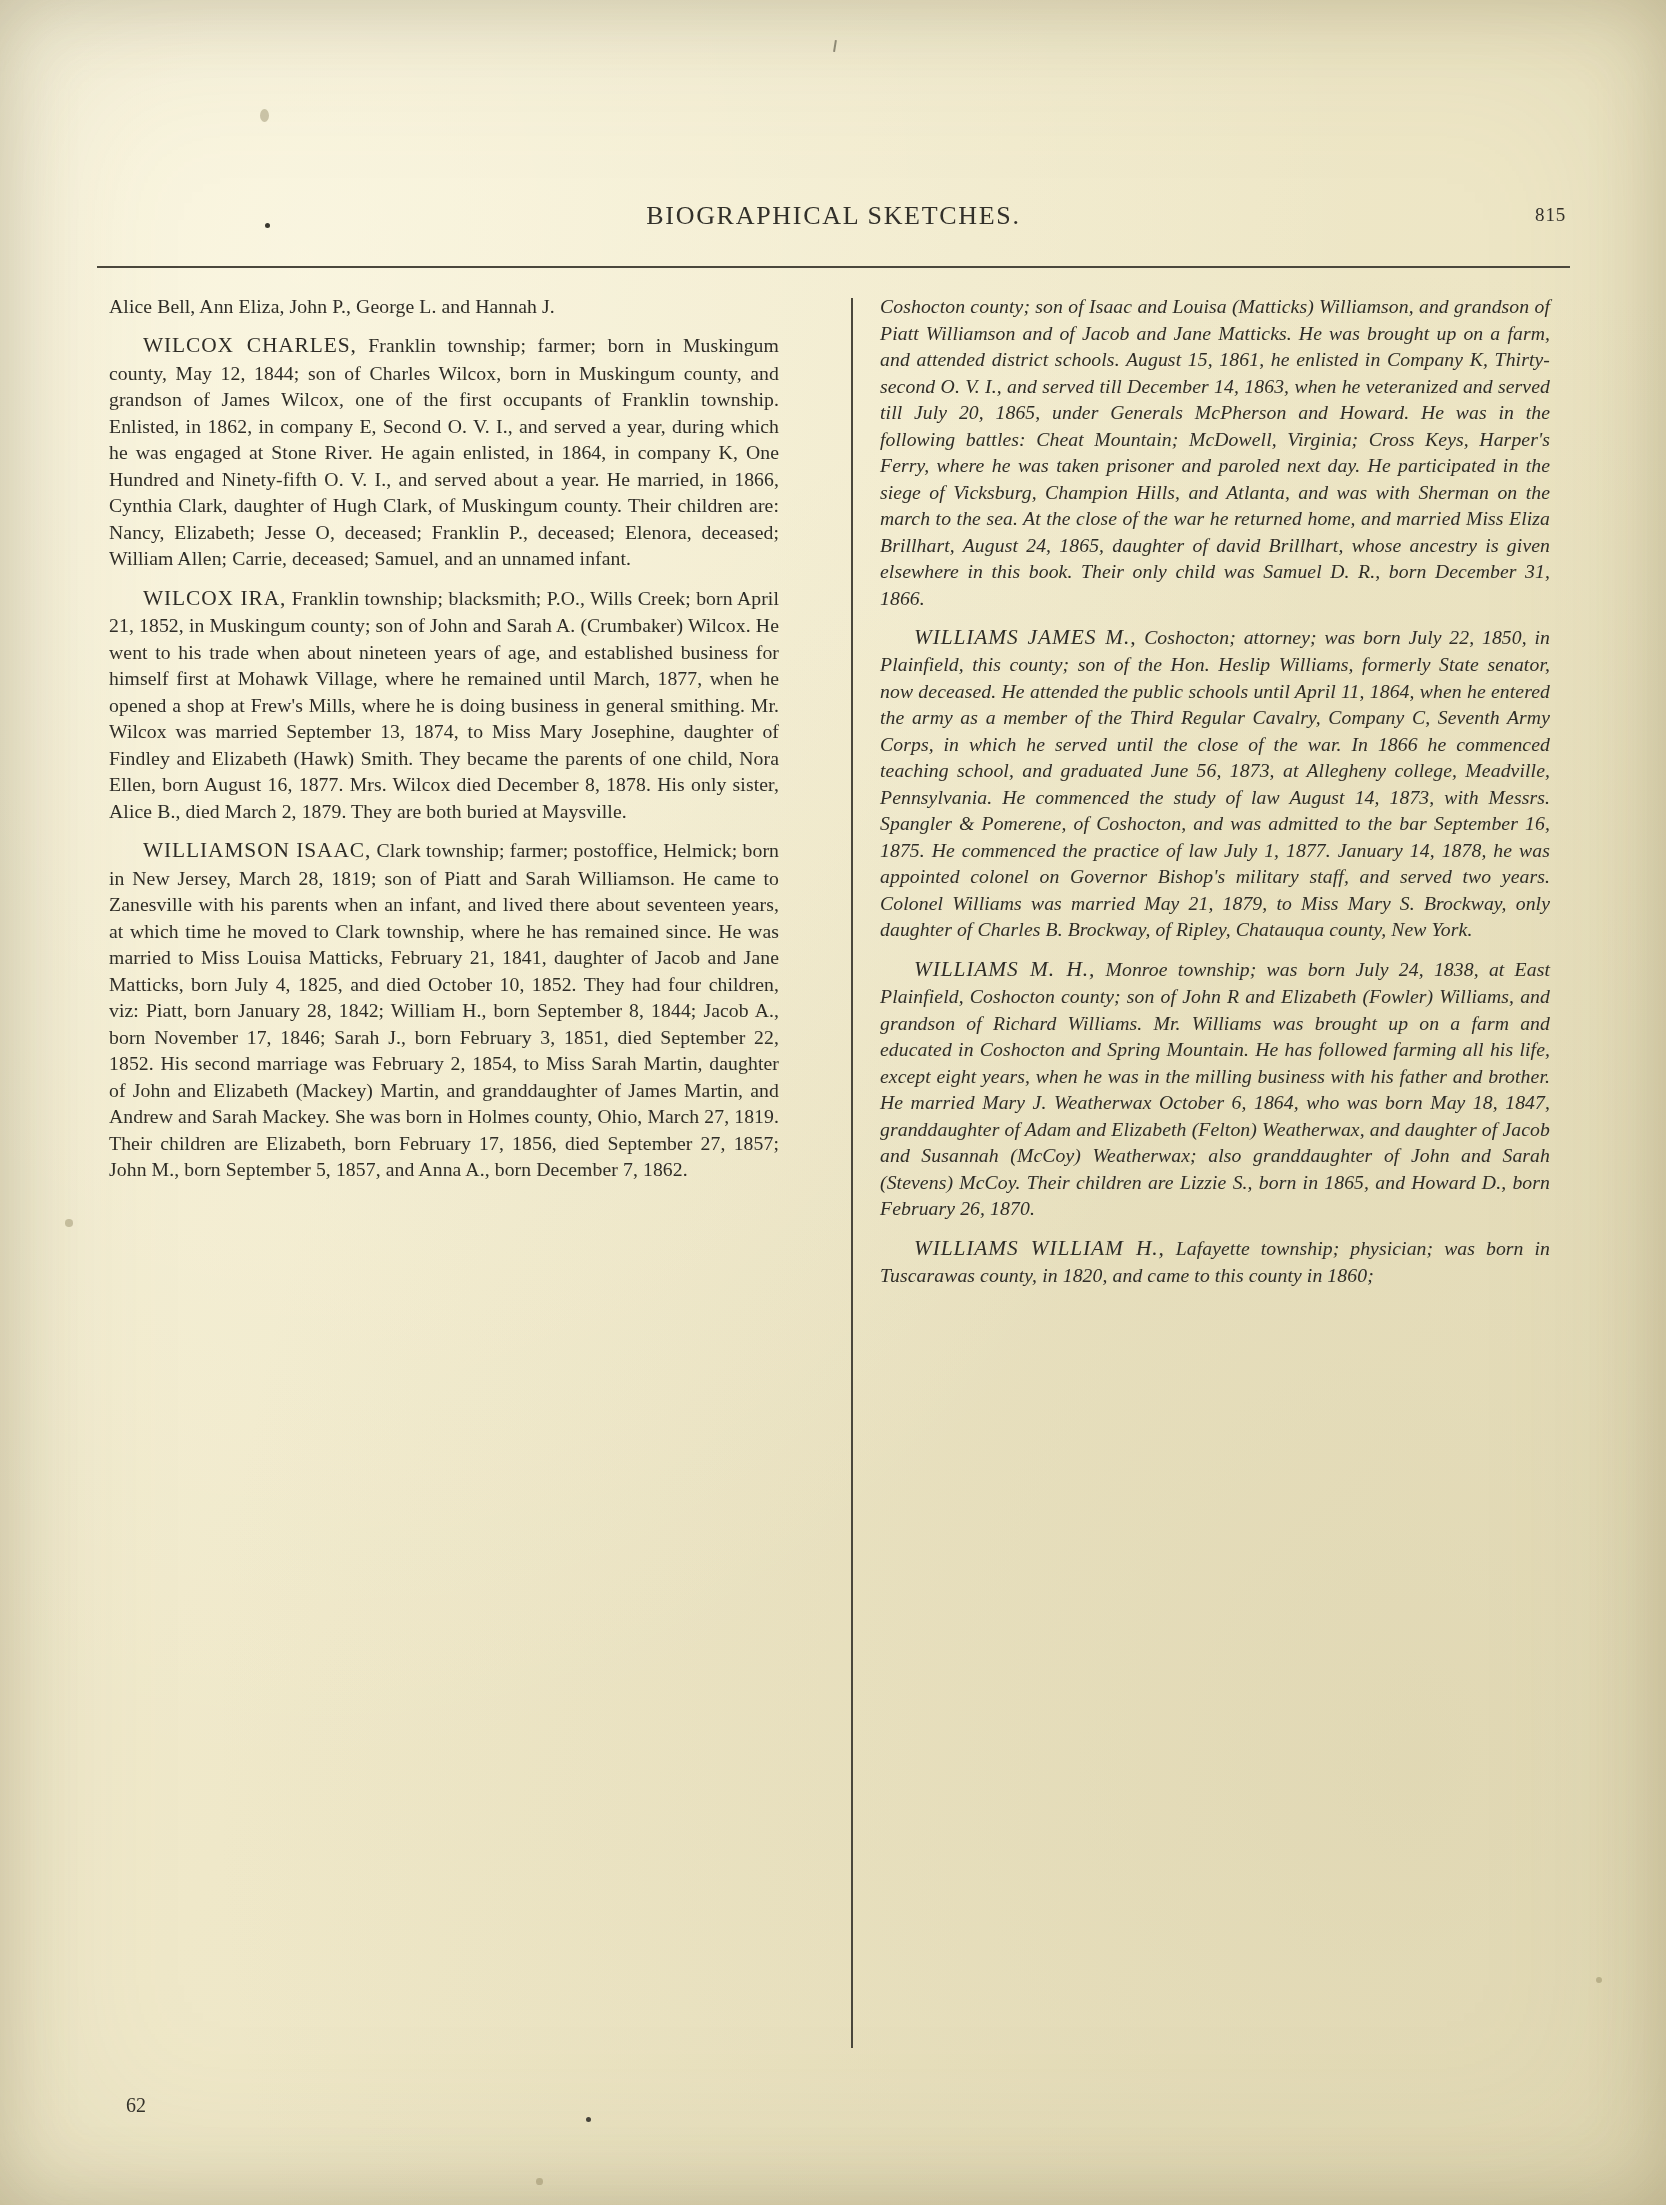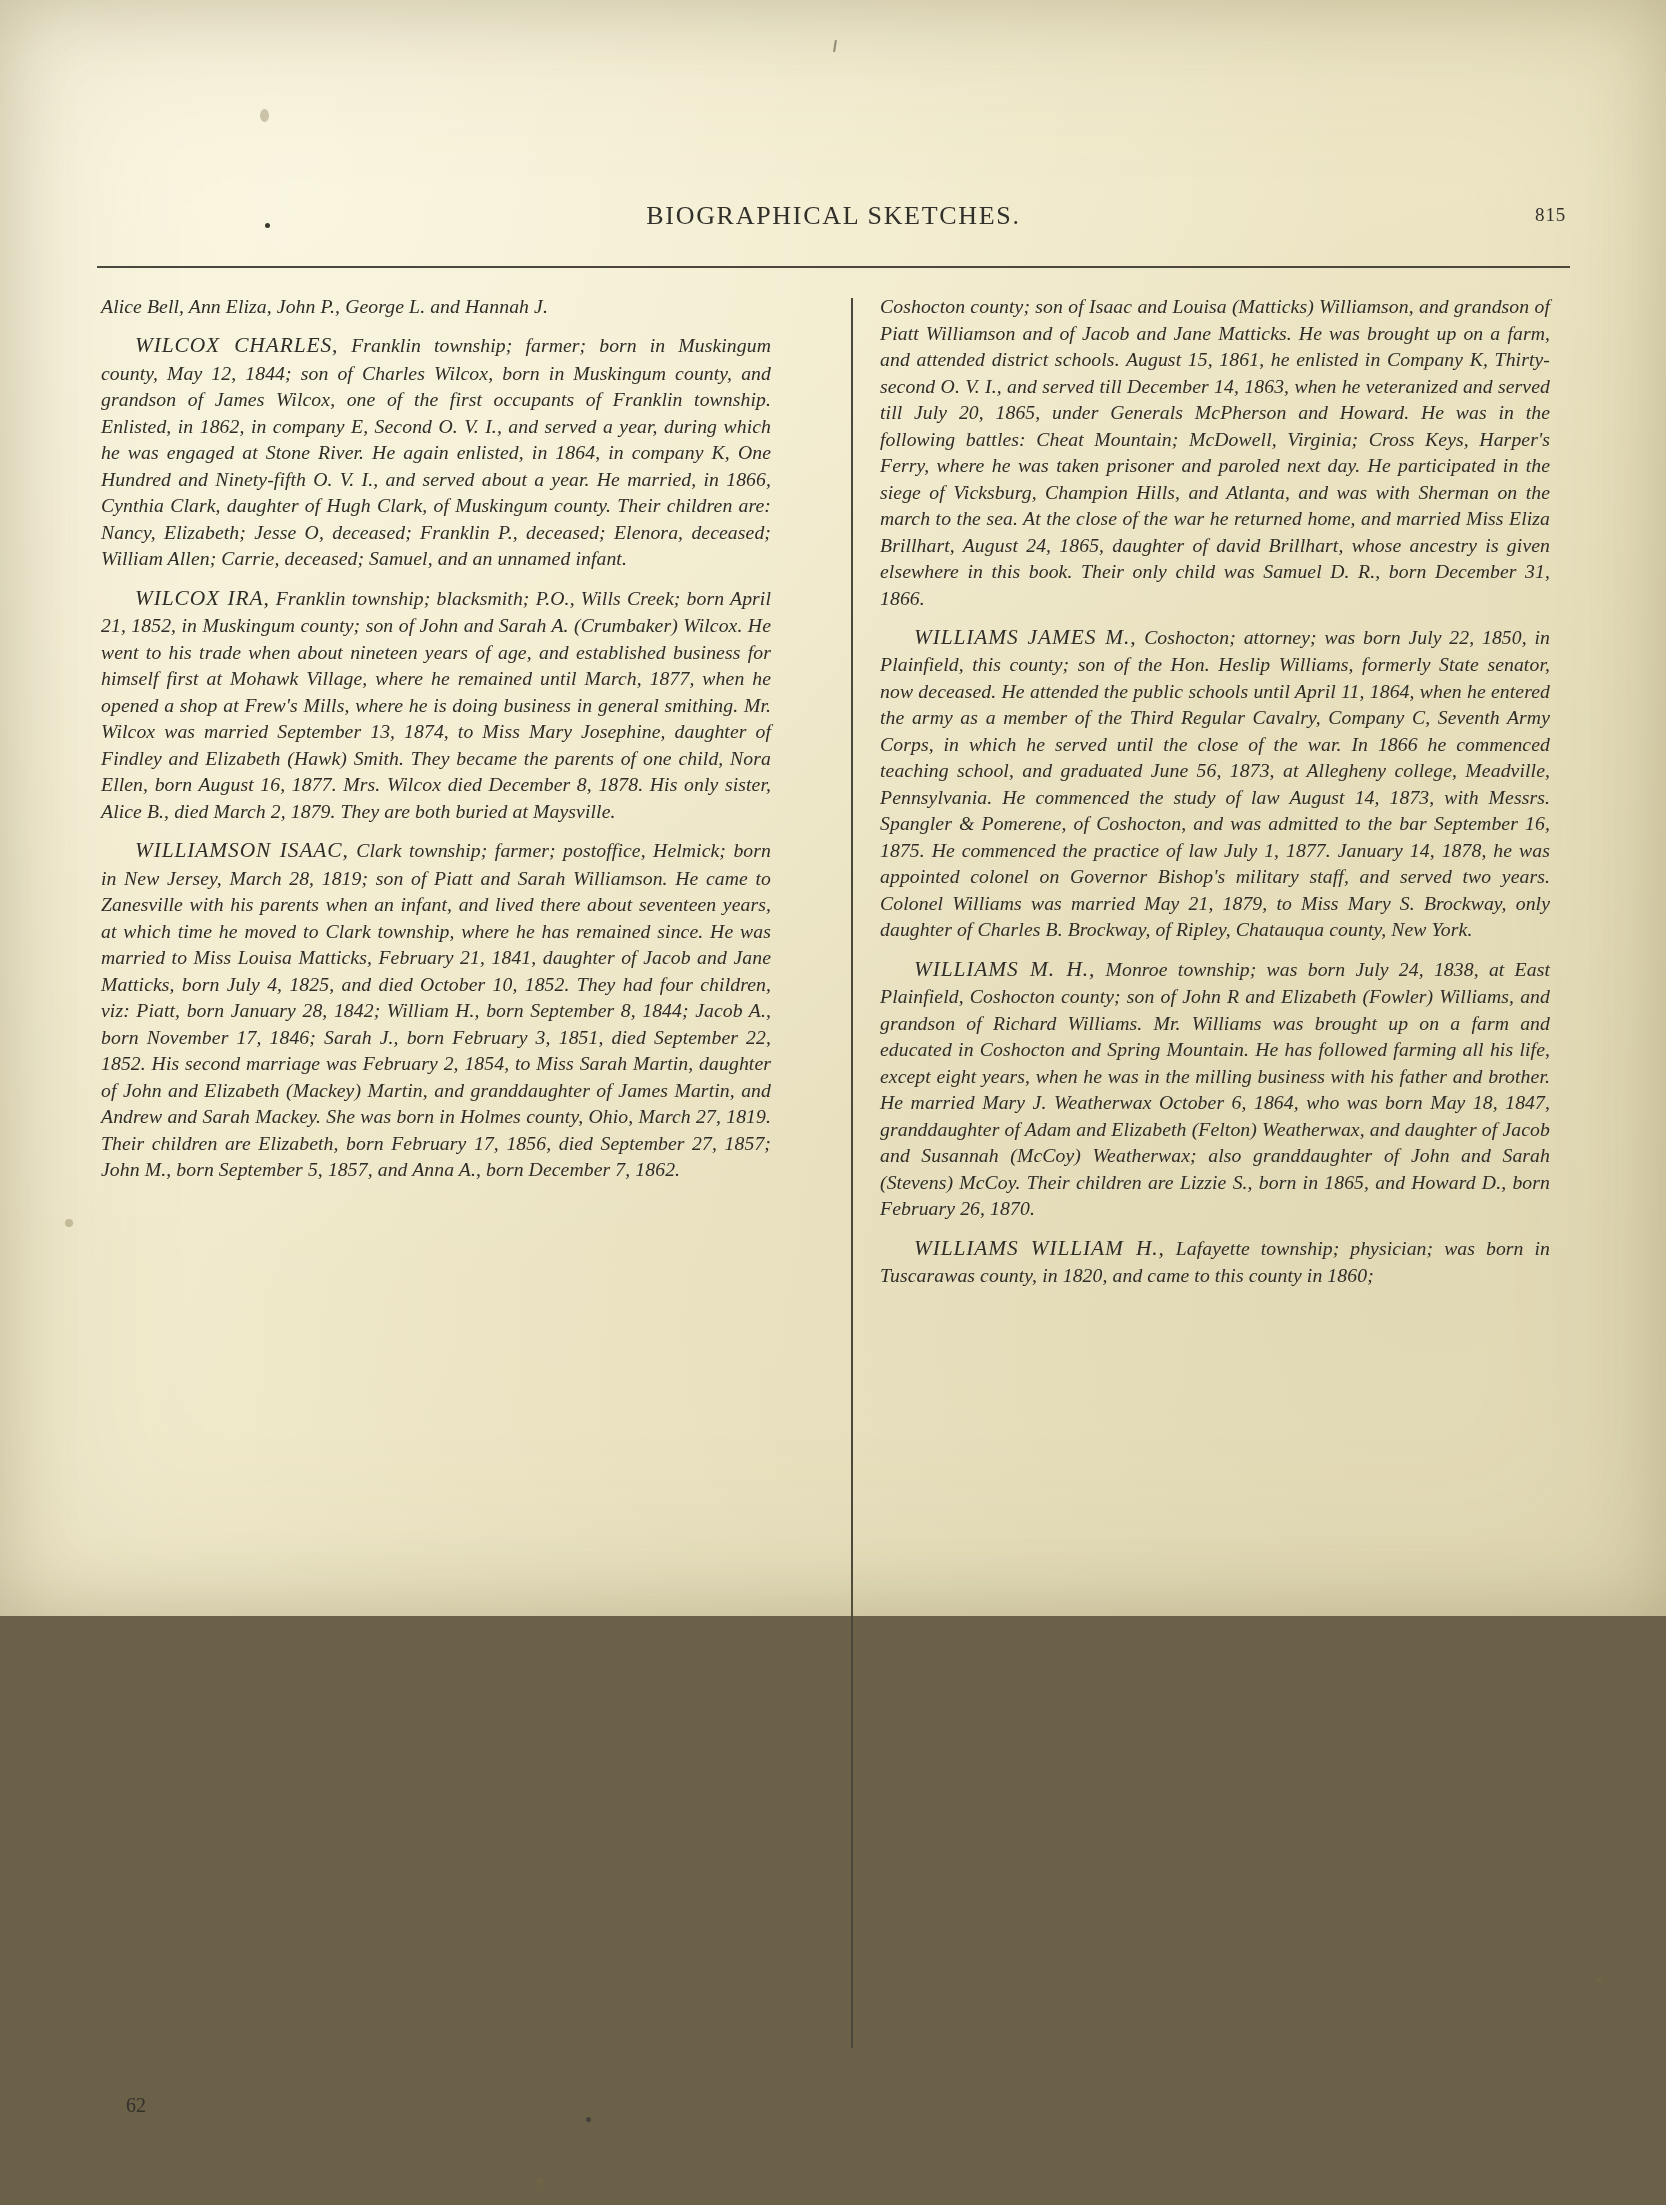--- a/index.html
+++ b/index.html
@@ -8,21 +8,21 @@
     background: #6b6148;
   }
   body {
     width: 1667px;
     height: 2205px;
     overflow: hidden;
   }
   .page {
     position: relative;
     width: 1667px;
-    height: 1616px;
+    height: 2205px;
     background: #f2ecd0;
     background-image:
       radial-gradient(ellipse at 18% 12%, rgba(255,252,235,0.55) 0%, rgba(255,252,235,0) 55%),
       radial-gradient(ellipse at 85% 80%, rgba(206,196,158,0.35) 0%, rgba(206,196,158,0) 60%),
       linear-gradient(115deg, #f5efd6 0%, #efe8c9 40%, #e9e1bd 100%);
     font-family: "Liberation Serif", "DejaVu Serif", serif;
     color: #2b2a26;
     box-sizing: border-box;
   }
   .edge-shade {
@@ -104,21 +104,21 @@
     position: absolute;
     top: 0;
     width: 670px;
     font-size: 19.7px;
     line-height: 1.345;
     text-align: justify;
     text-justify: inter-word;
     color: #2f2d27;
     letter-spacing: 0.1px;
   }
-  .col-left  { left: 0; font-style: italic; }
+  .col-left  { left: 8px; }
   .col-right { left: 779px; font-style: italic; }
   .divider {
     position: absolute;
     left: 750px;
     top: 5px;
     width: 1.7px;
     height: 1750px;
     background: #4a473c;
   }
   p {

